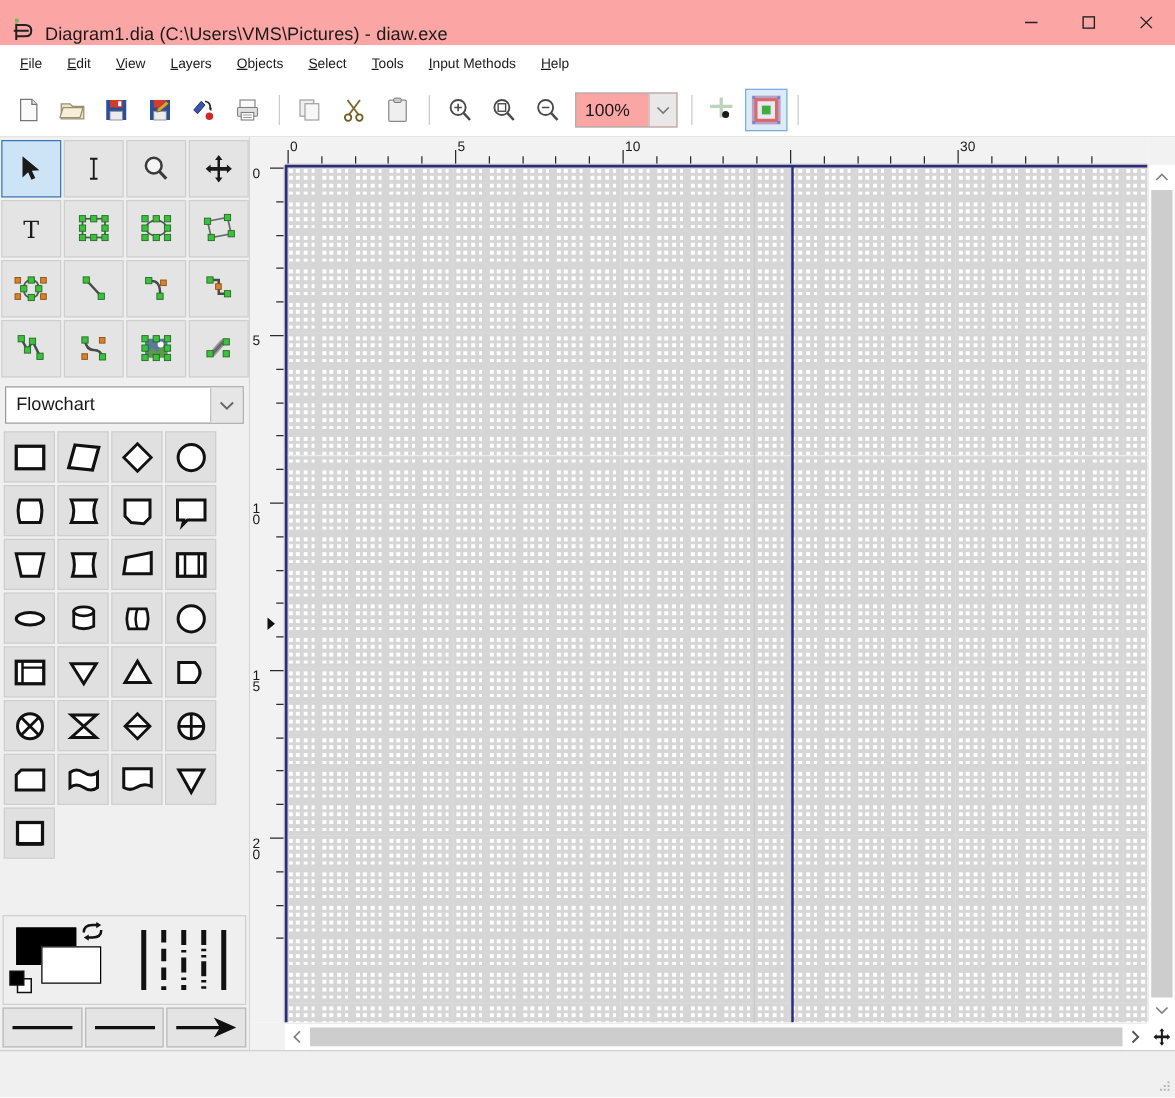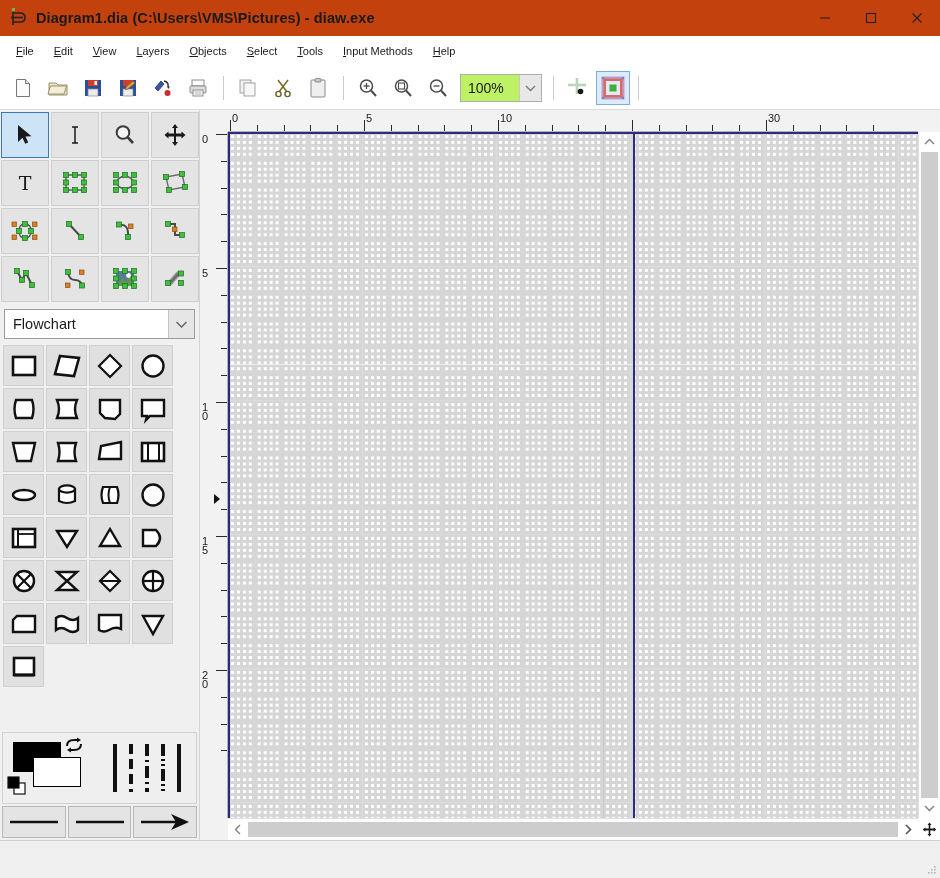--- a/index.html
+++ b/index.html
@@ -15,25 +15,24 @@
     position: relative;
     background: #ffffff;
     display: flex;
     flex-direction: column;
   }
 
   
   .titlebar {
     height: 36px;
     display: flex;
-    align-items: center;
-    background: #c2410c;
+    align-items: flex-end;
+    background: #fca5a5;
     flex: 0 0 36px;
     position: relative;
-    font-weight: bold;
   }
   .title-icon {
     width: 22px; height: 22px;
     margin-left: 8px; margin-right: 6px;
     position: relative;
     flex: 0 0 22px;
   }
   .title-icon svg { display:block; }
   .title-text {
     font-size: 14.5px;
@@ -93,21 +92,21 @@
     width: 1px; height: 24px;
     background: #cccccc;
     margin: 0 7px;
   }
   .zoom-combo {
     display: flex;
     align-items: stretch;
     height: 28px;
     width: 82px;
     border: 1px solid #adadad;
-    background: #bef264;
+    background: #fca5a5;
     margin: 0 4px;
   }
   .zoom-val {
     flex: 1;
     display: flex; align-items: center;
     padding-left: 7px;
     font-size: 14px;
     color: #1a1a1a;
   }
   .zoom-arrow {

